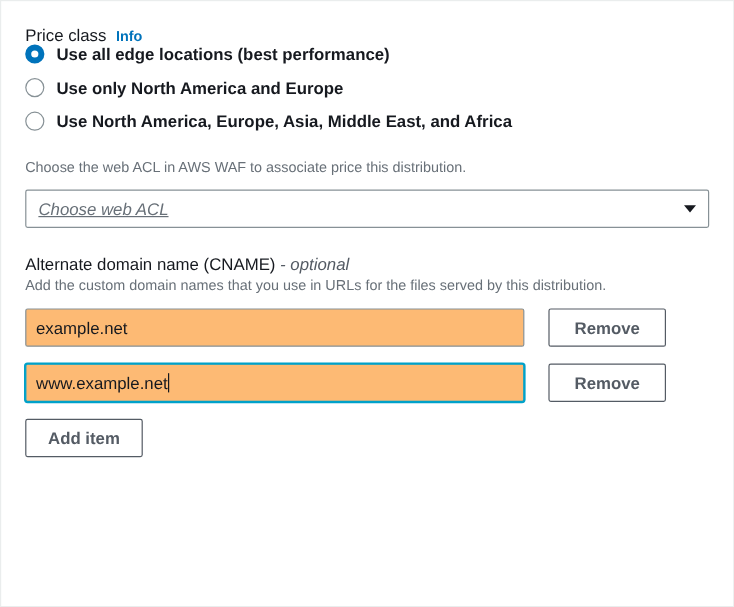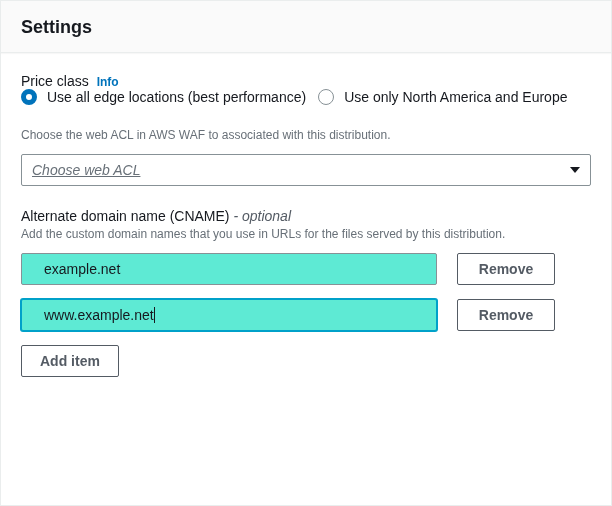--- a/index.html
+++ b/index.html
@@ -48,21 +48,21 @@
     font-weight: 700;
     cursor: pointer;
   }
   .field-desc {
     font-size: 12px;
     color: #687078;
     margin-top: 2px;
     margin-bottom: 10px;
     line-height: 1.4;
   }
-  .radio-list { display: flex; gap: 12px; }
+  .radio-list { display: flex; flex-direction: column; gap: 12px; font-weight: bold; }
   .radio-item {
     display: flex;
     align-items: center;
     gap: 10px;
     cursor: pointer;
   }
   .radio-circle {
     width: 16px; height: 16px;
     border-radius: 50%;
     border: 1px solid #879196;
@@ -128,61 +128,62 @@
     align-items: center;
     justify-content: center;
     font-family: inherit;
   }
   .btn-remove { width: 98px; flex-shrink:0; }
   .fake-input {
     flex: 0 0 416px;
     height: 32px;
     border: 1px solid #879196;
     border-radius: 2px;
-    padding: 0 22px;
+    padding: 0 8px;
     font-size: 14px;
     color: #16191f;
     display:flex; align-items:center;
-    background:#5eead4;
+    background:#fdba74;
   }
   .fake-input.focused {
     border: 1px solid #00a1c9;
     box-shadow: 0 0 0 1px #00a1c9;
   }
 </style>
 </head>
 <body>
 
 <div class="panel">
 
-  <div class="panel-header">
-    <div class="panel-title">Settings</div>
-  </div>
 
   <div class="panel-body">
 
     <div class="field-group">
       <div class="field-label-row">
         <span class="field-label">Price class</span>
         <span class="info-link">Info</span>
       </div>
       <div class="radio-list">
         <label class="radio-item">
           <span class="radio-circle selected"></span>
           <span class="radio-text">Use all edge locations (best performance)</span>
         </label>
         <label class="radio-item">
           <span class="radio-circle"></span>
           <span class="radio-text">Use only North America and Europe</span>
         </label>
+        <label class="radio-item">
+          <span class="radio-circle"></span>
+          <span class="radio-text">Use North America, Europe, Asia, Middle East, and Africa</span>
+        </label>
       </div>
     </div>
 
     <div class="field-group">
-      <div class="field-desc">Choose the web ACL in AWS WAF to associated with this distribution.</div>
+      <div class="field-desc">Choose the web ACL in AWS WAF to associate price this distribution.</div>
       <div class="select-box">
         <span class="select-placeholder">Choose web ACL</span>
         <span class="caret"></span>
       </div>
     </div>
 
     <div class="field-group" style="margin-bottom:0;">
       <div class="field-label-row">
         <span class="field-label"><span>Alternate domain name (CNAME)</span><span class="optional"> - optional</span></span>
       </div>

